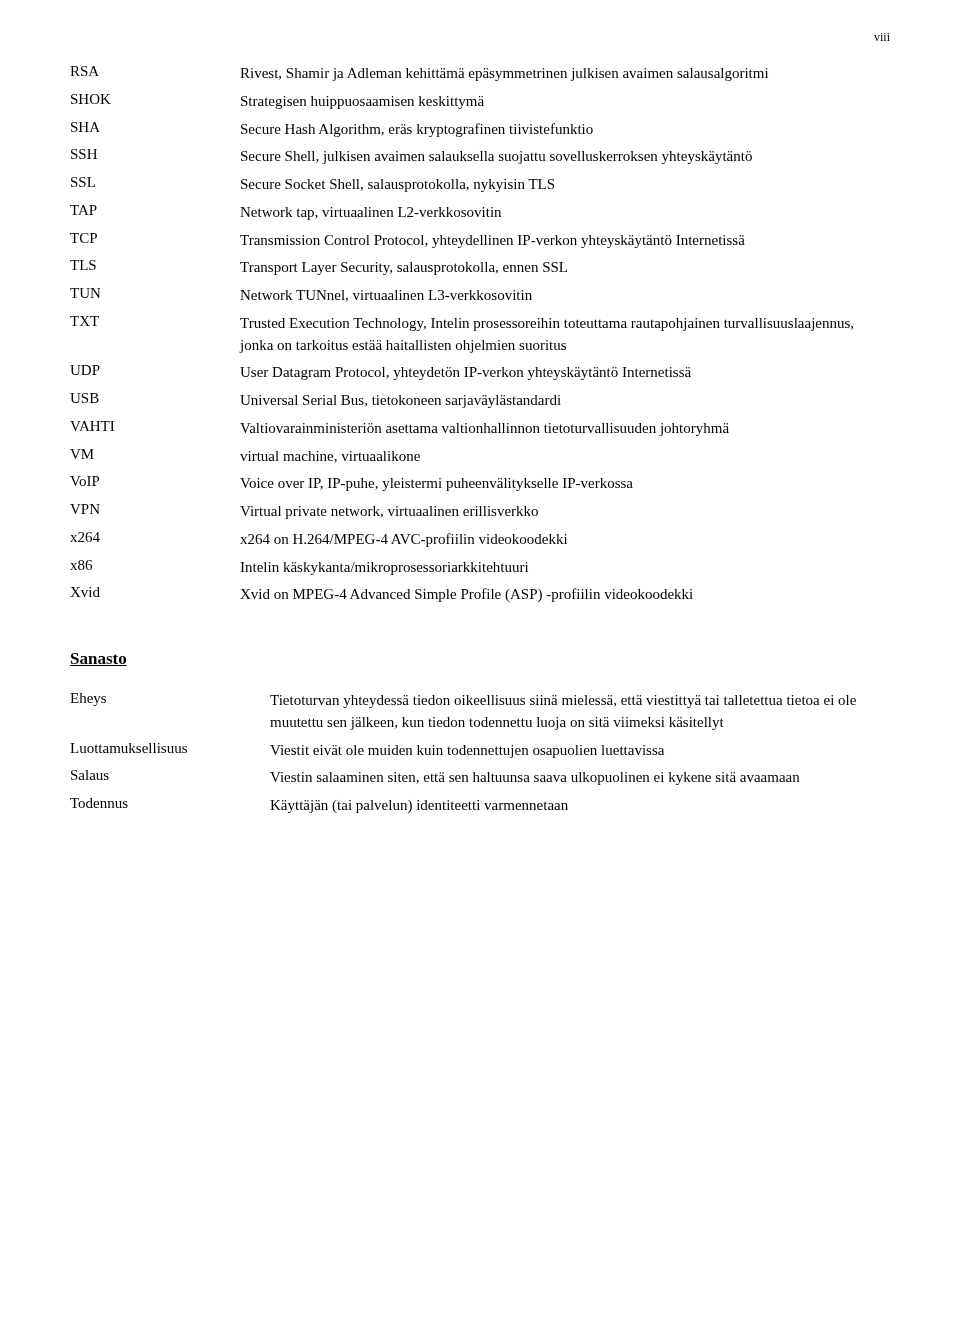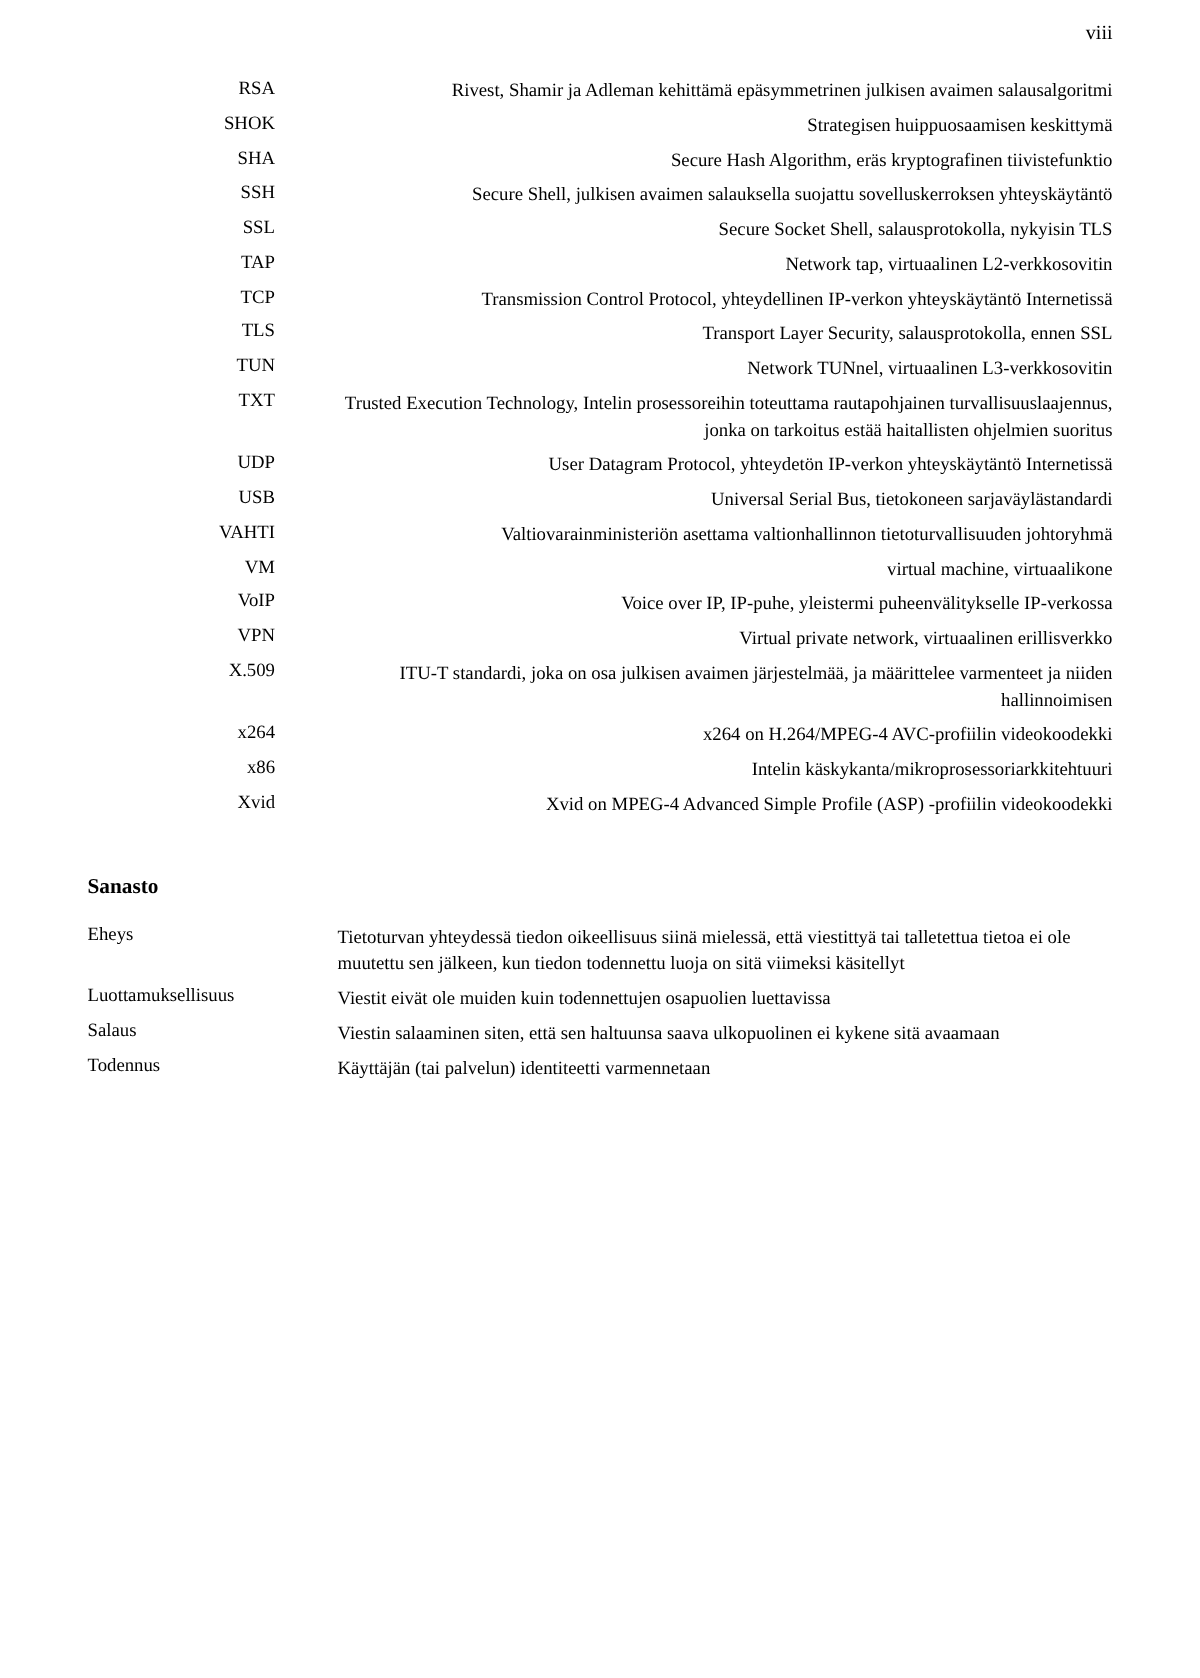--- a/index.html
+++ b/index.html
@@ -8,48 +8,48 @@
       font-family: "Times New Roman", Times, serif;
       font-size: 15px;
       color: #000;
       padding: 60px 70px 60px 70px;
       width: 960px;
       min-height: 1342px;
       position: relative;
     }
     .page-number {
       position: absolute;
-      top: 18px;
+      top: 30px;
       right: 70px;
-      font-size: 16px;
+      font-size: 12px;
     }
     .abbreviation-table {
       width: 100%;
       border-collapse: collapse;
       margin-bottom: 40px;
     }
     .abbreviation-table td {
       padding: 3px 0;
       vertical-align: top;
-      text-align: right;
     }
     .abbreviation-table td.term {
       width: 170px;
       font-weight: normal;
       white-space: nowrap;
       padding-right: 20px;
     }
     .abbreviation-table td.definition {
       line-height: 1.45;
     }
     .section-title {
       font-size: 17px;
       font-weight: bold;
       margin-bottom: 18px;
       margin-top: 10px;
+      text-decoration: underline;
     }
     .glossary-table {
       width: 100%;
       border-collapse: collapse;
     }
     .glossary-table td {
       padding: 3px 0;
       vertical-align: top;
     }
     .glossary-table td.term {
@@ -128,24 +128,20 @@
       </tr>
       <tr>
         <td class="term">VoIP</td>
         <td class="definition">Voice over IP, IP-puhe, yleistermi puheenvälitykselle IP-verkossa</td>
       </tr>
       <tr>
         <td class="term">VPN</td>
         <td class="definition">Virtual private network, virtuaalinen erillisverkko</td>
       </tr>
       <tr>
-        <td class="term">X.509</td>
-        <td class="definition">ITU-T standardi, joka on osa julkisen avaimen järjestelmää, ja määrittelee varmenteet ja niiden hallinnoimisen</td>
-      </tr>
-      <tr>
         <td class="term">x264</td>
         <td class="definition">x264 on H.264/MPEG-4 AVC-profiilin videokoodekki</td>
       </tr>
       <tr>
         <td class="term">x86</td>
         <td class="definition">Intelin käskykanta/mikroprosessoriarkkitehtuuri</td>
       </tr>
       <tr>
         <td class="term">Xvid</td>
         <td class="definition">Xvid on MPEG-4 Advanced Simple Profile (ASP) -profiilin videokoodekki</td>

